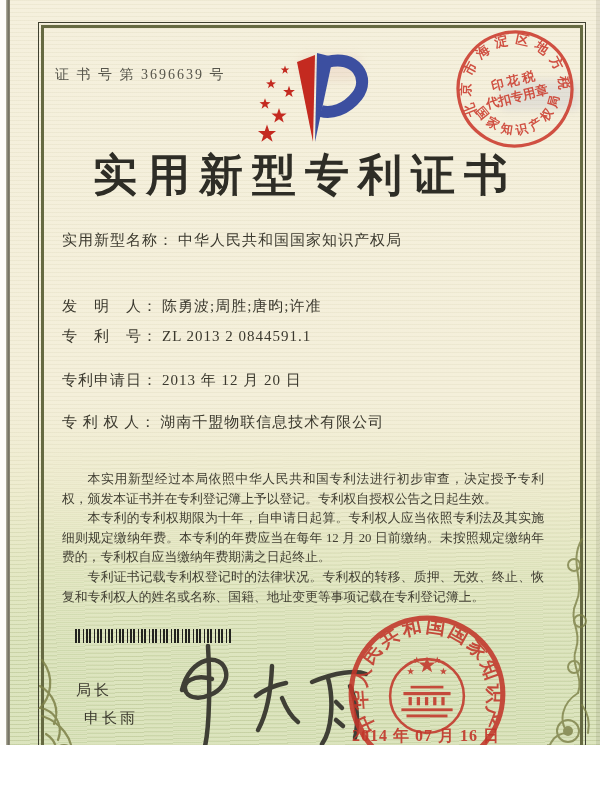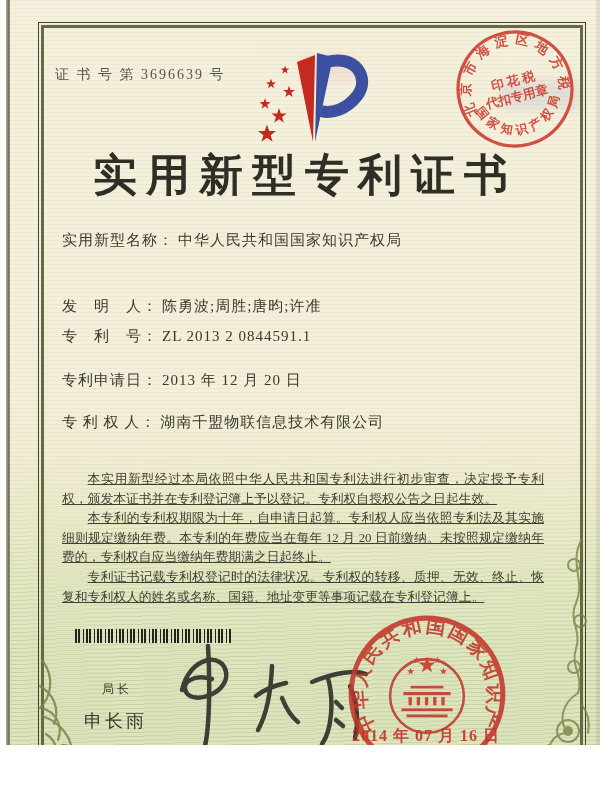--- a/index.html
+++ b/index.html
@@ -27,25 +27,25 @@
   #frame .inner{position:absolute;left:2px;top:2px;right:2px;bottom:2px;border:3px solid #666a42;}
   
   .certno{position:absolute;left:45px;top:66px;font-size:14px;letter-spacing:2px;color:#55544a;}
   .title{position:absolute;left:0;top:146px;width:590px;text-align:center;font-size:44px;
          font-weight:700;letter-spacing:9px;color:#2e2d26;}
   .field{position:absolute;left:52px;font-size:15px;color:#3b392e;letter-spacing:1px;white-space:nowrap;}
   .field .lbl{color:#3b392e;}
   .field .val{margin-left:4px;color:#3b392e;}
   .paras{position:absolute;left:52px;top:470px;width:482px;font-size:12.8px;line-height:19.6px;
          color:#403e32;text-align:justify;}
-  .paras p{margin:0;text-indent:2em;text-decoration:underline;}
+  .paras p{margin:0;text-indent:2em;}
   .barcode{position:absolute;left:65px;top:629px;width:156px;height:14px;
          background:repeating-linear-gradient(90deg,#23231f 0 2px,transparent 2px 3px,#23231f 3px 5px,transparent 5px 8px,#23231f 8px 9px,transparent 9px 11px);}
-  .commissioner-title{position:absolute;left:92px;top:681px;font-size:12px;letter-spacing:3px;color:#3a382d;}
-  .commissioner-name{position:absolute;left:74px;top:709px;font-size:18px;letter-spacing:3px;color:#3a382d;font-family:Liberation Mono, monospace;}
+  .commissioner-title{position:absolute;left:66px;top:681px;font-size:15px;letter-spacing:3px;color:#3a382d;}
+  .commissioner-name{position:absolute;left:74px;top:709px;font-size:15px;letter-spacing:3px;color:#3a382d;font-family:Liberation Mono, monospace;}
   .sig{position:absolute;left:150px;top:638px;width:210px;height:115px;}
   .seal{position:absolute;left:335px;top:612px;width:164px;height:164px;opacity:.88;}
   .seal-date{position:absolute;left:342px;top:726px;font-size:16px;font-weight:700;color:#c2362a;
          letter-spacing:1px;opacity:.9;}
   .footer{position:absolute;left:0;top:795px;width:590px;text-align:center;font-size:11px;
          color:#4b4a3b;letter-spacing:1px;}
   .taxstamp{position:absolute;left:442px;top:26px;width:126px;height:126px;transform:rotate(-14deg);opacity:.92;}
   .logo{position:absolute;left:233px;top:40px;width:136px;height:108px;}
   .orn-bl{position:absolute;left:20px;top:650px;width:100px;height:128px;opacity:.85;}
   .orn-br{position:absolute;left:528px;top:535px;width:56px;height:240px;opacity:.8;}

